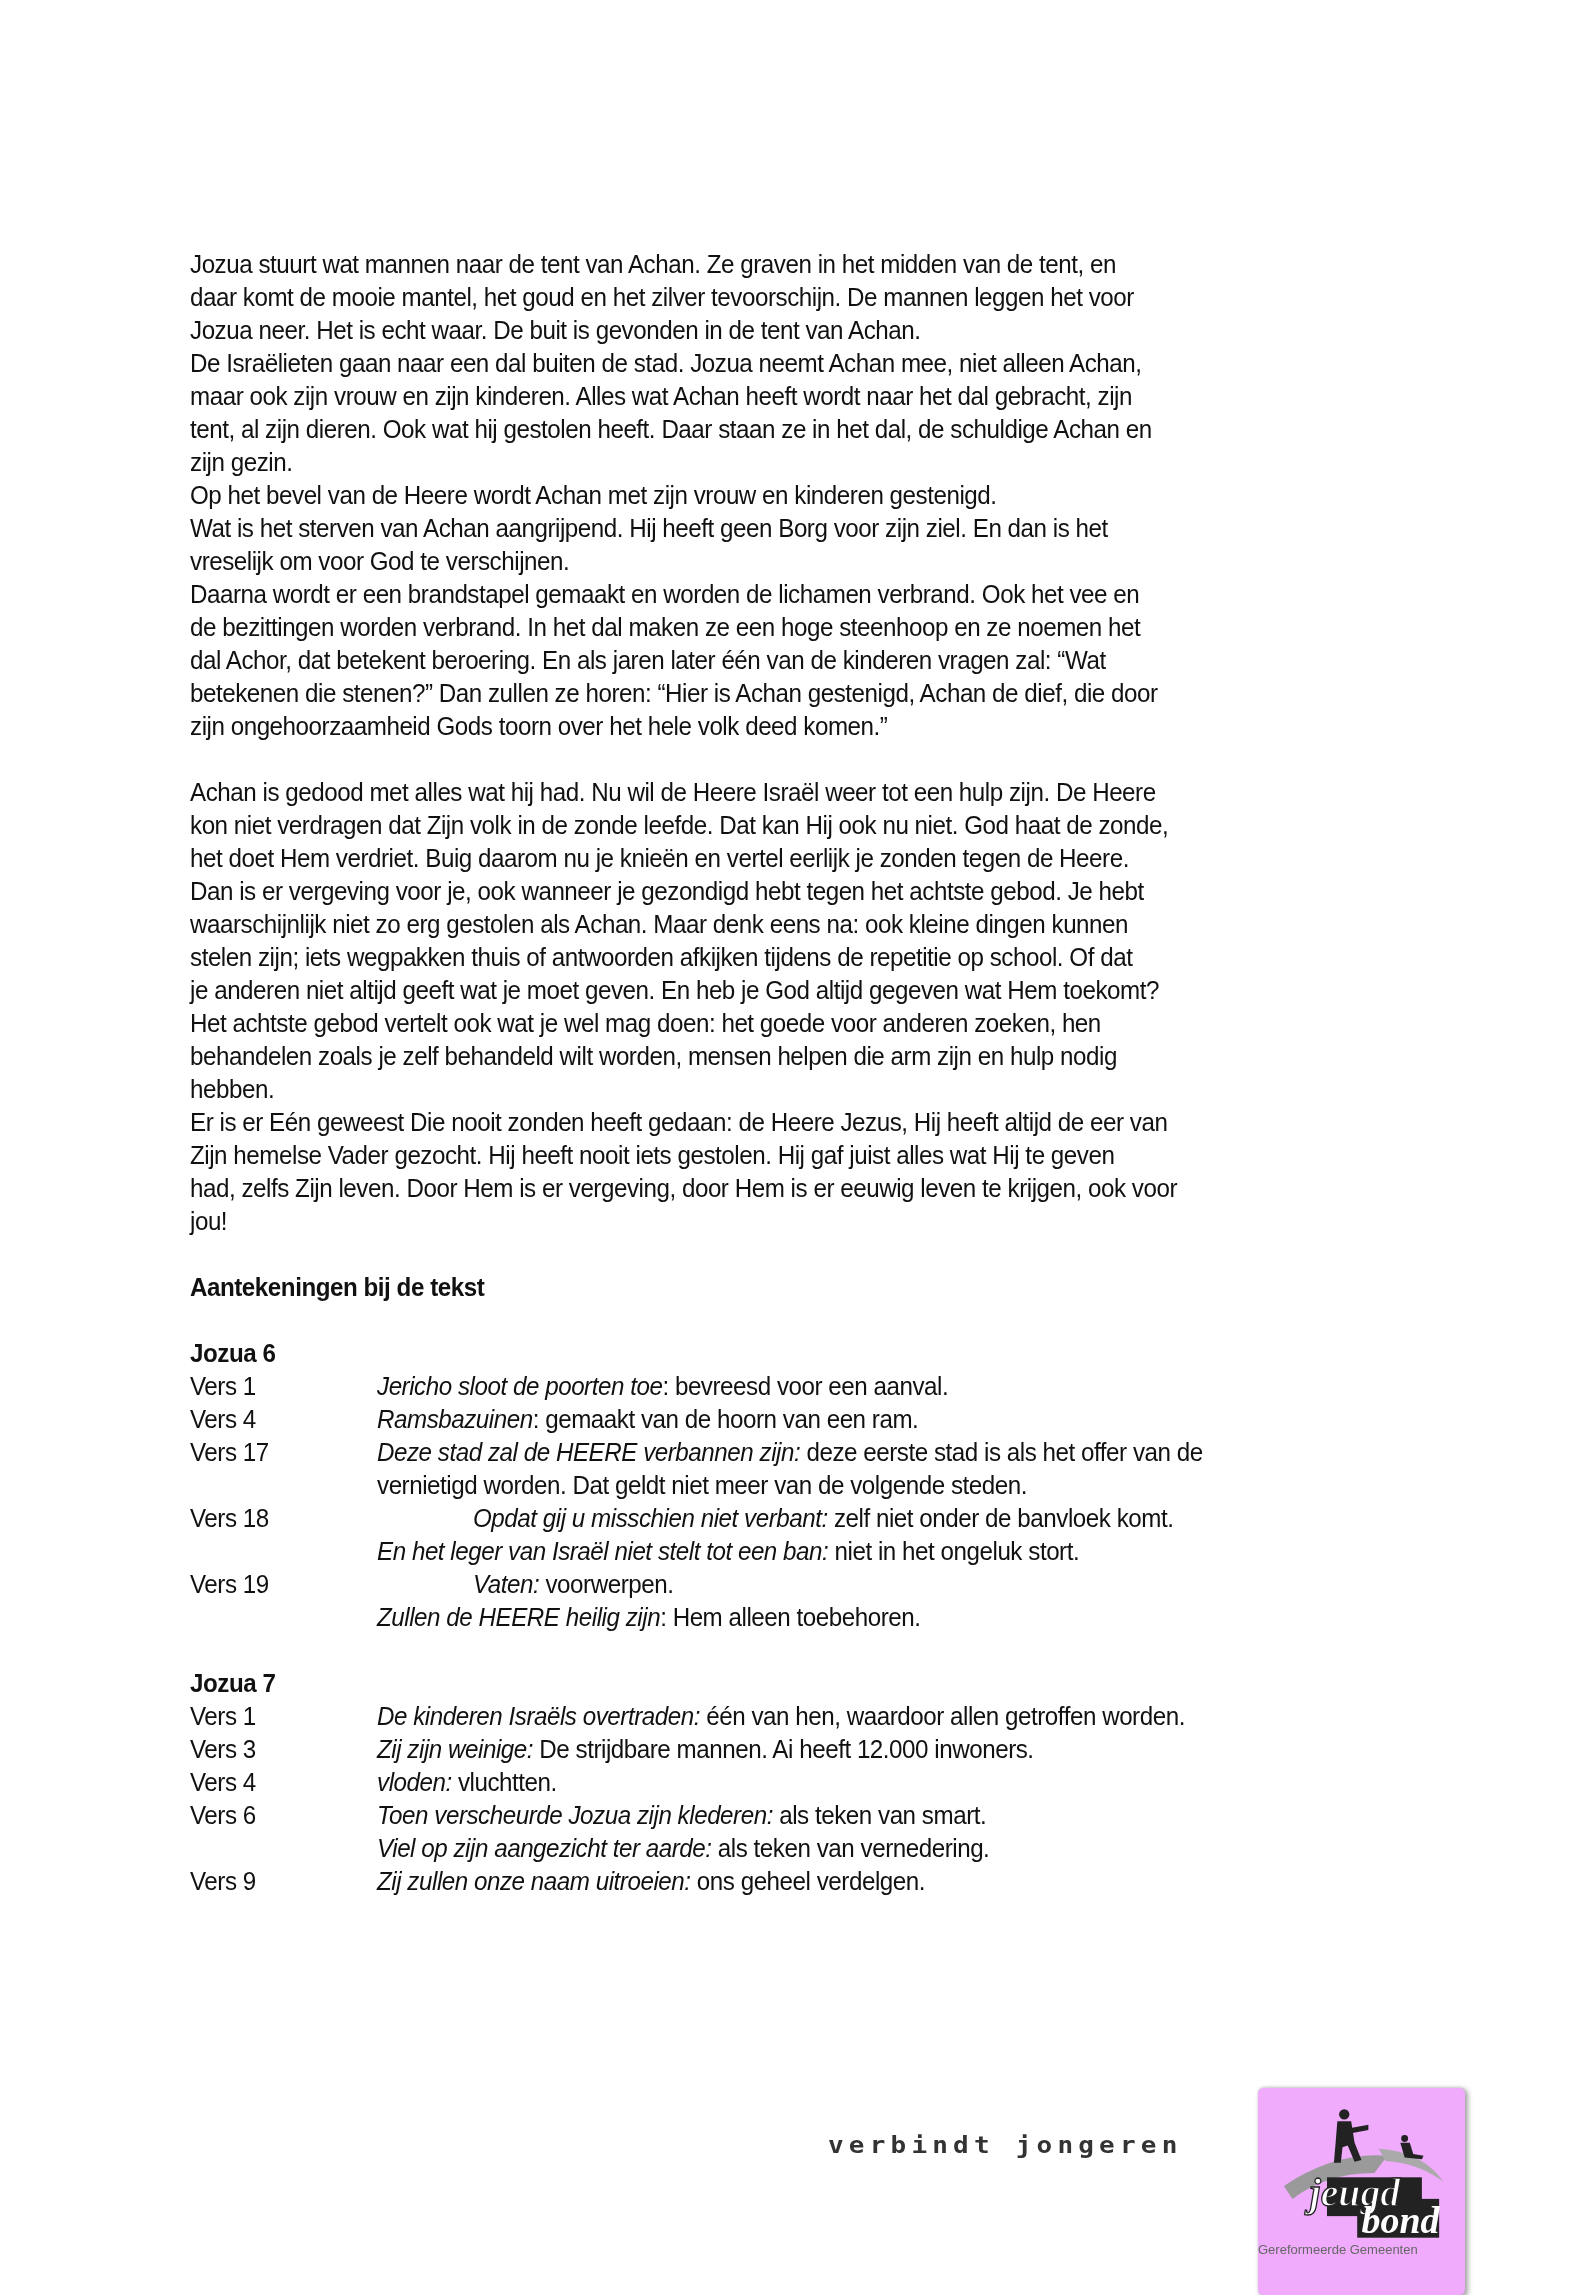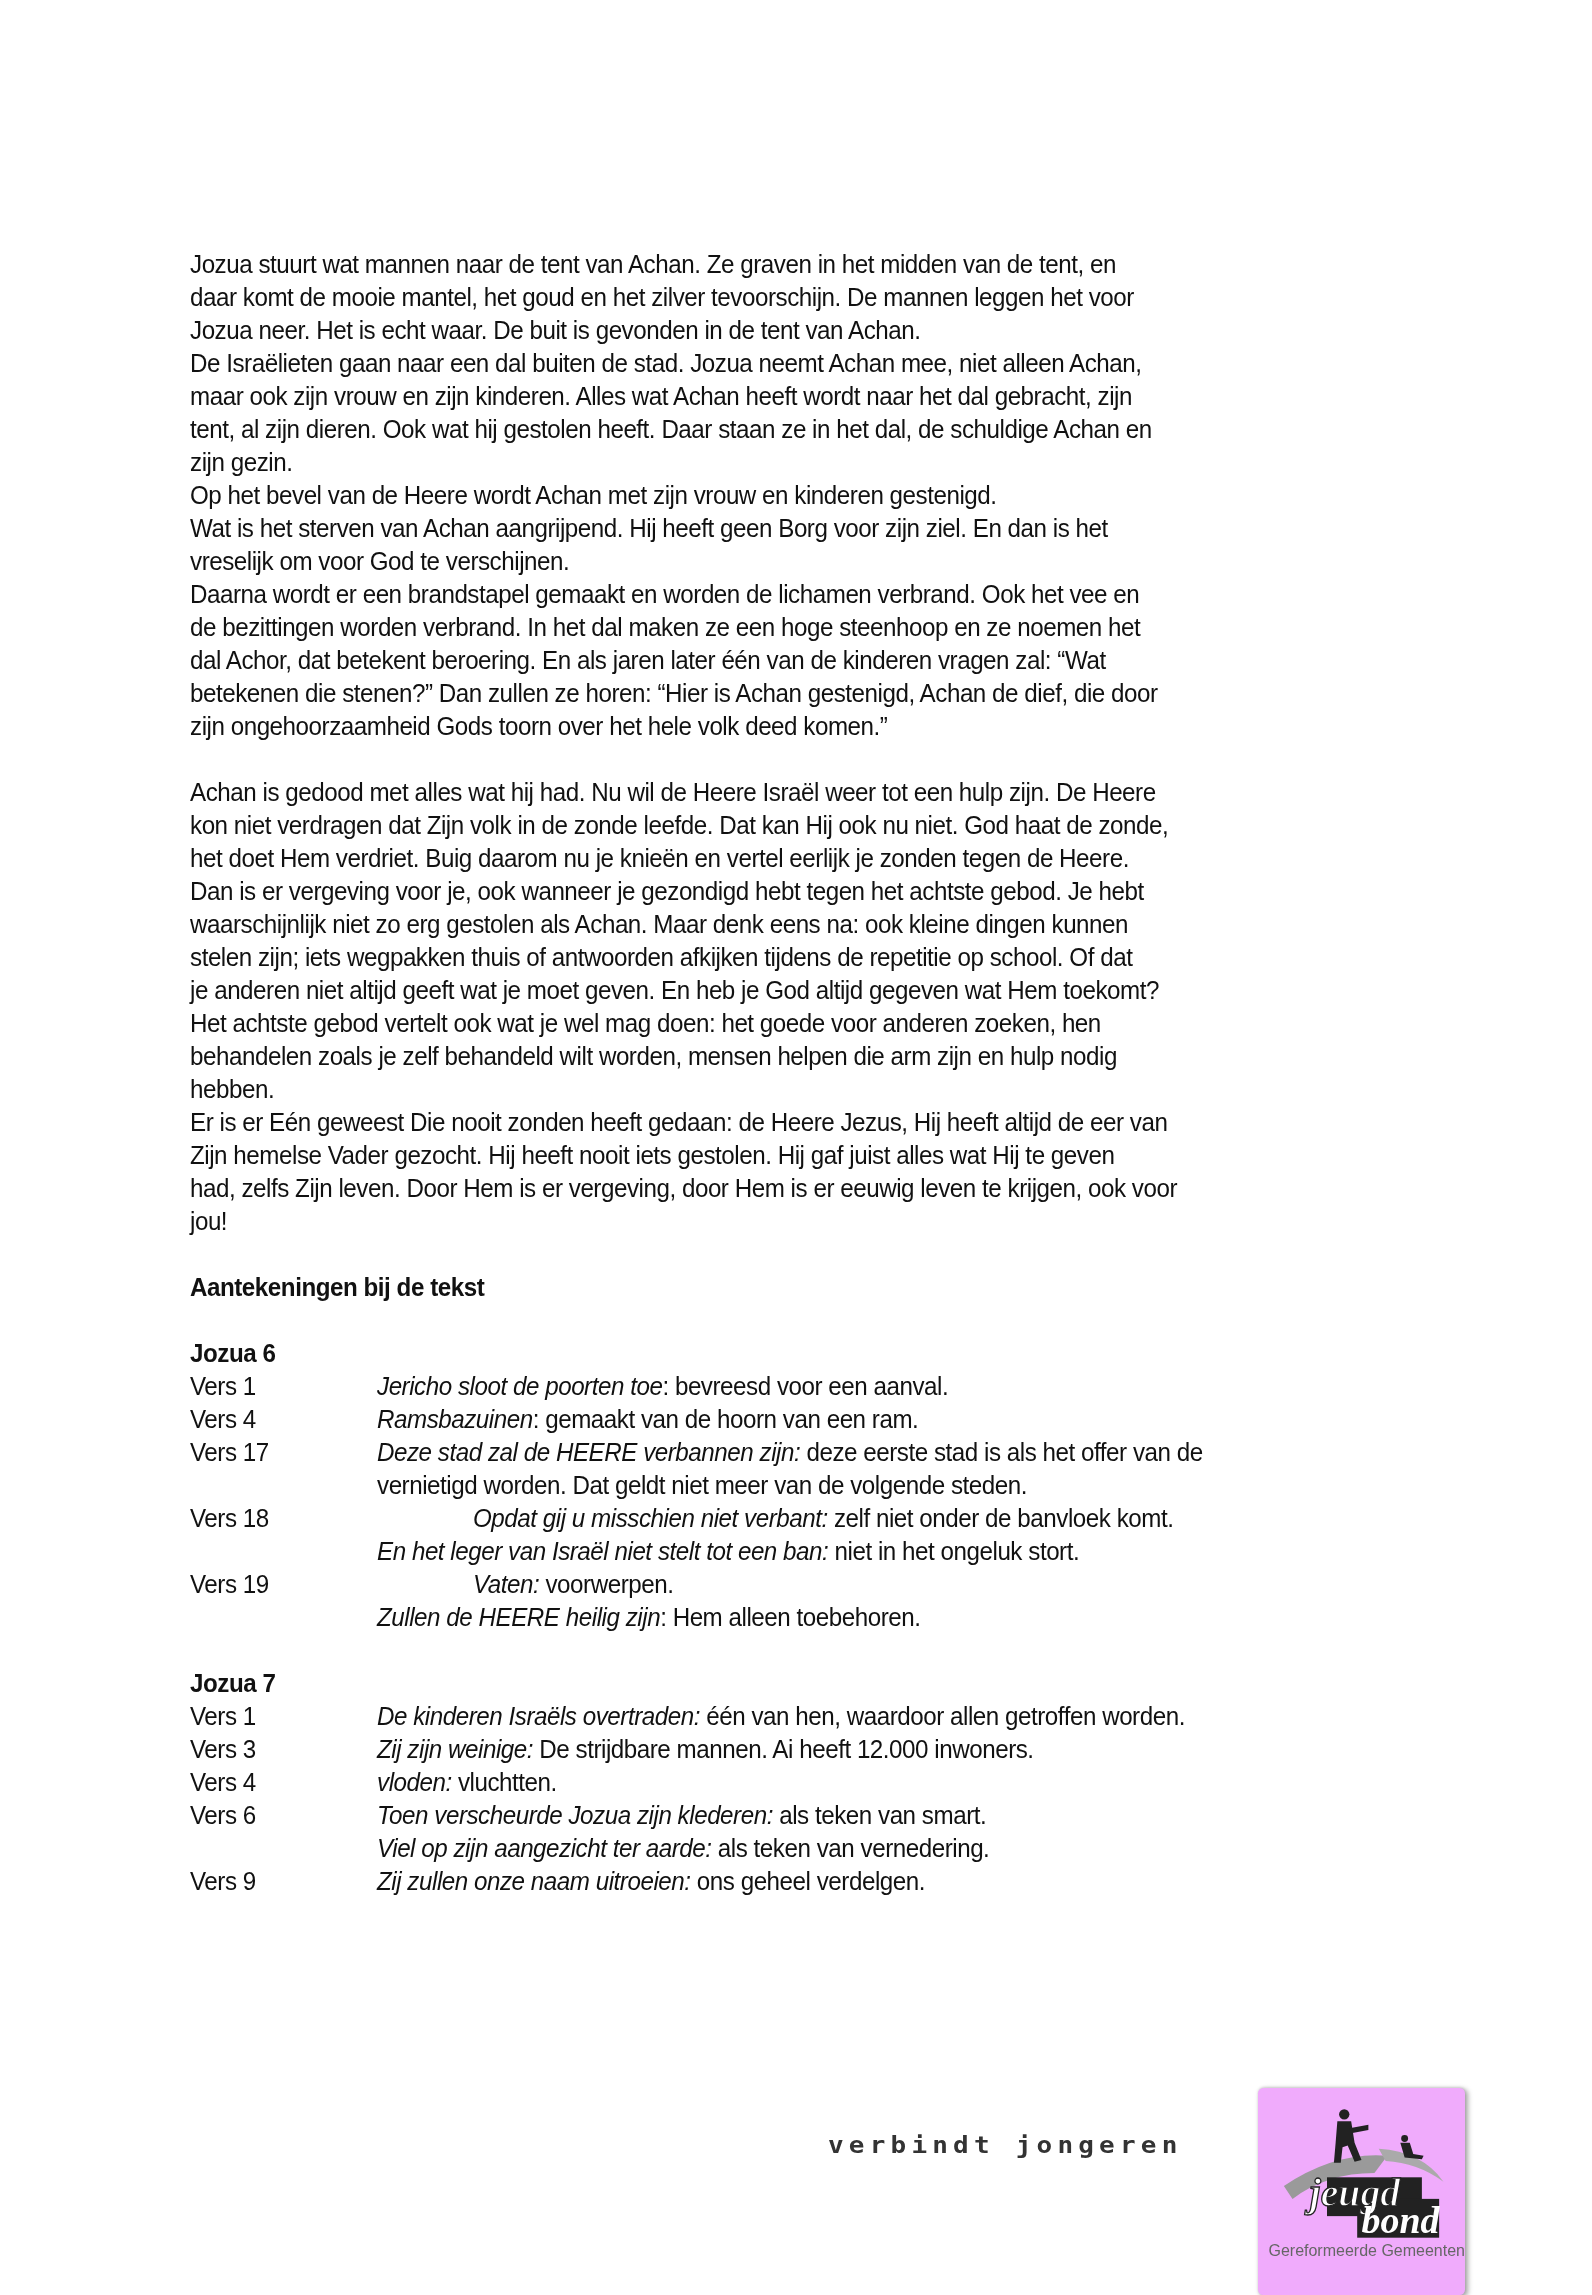--- a/index.html
+++ b/index.html
@@ -23,22 +23,22 @@
     font-family: "DejaVu Sans Mono", monospace; font-size: 26px; font-weight: bold;
     color: #333; letter-spacing: 5.2px; transform: scaleY(0.9);
   }
   .logo-box {
     position: absolute; left: 1258px; top: 2088px; width: 207px; height: 207px;
     background: #f0abfc; border-radius: 5.2px;
     box-shadow: 2.6px 1.7px 5.2px rgba(0,0,0,0.35), 0 -0.9px 2.6px rgba(0,0,0,0.1);
   }
   .logo-svg { position: absolute; left: 17.3px; top: 15.5px; }
   .logo-sub {
-    position: absolute; left: 0; width: 100%; top: 154px; text-align: right;
-    font-family: "Liberation Sans", sans-serif; font-size: 16px; color: #666;
+    position: absolute; left: 0; width: 100%; top: 154px; text-align: left;
+    font-family: "Liberation Sans", sans-serif; font-size: 13px; color: #666;
   }
 </style>
 </head>
 <body>
 
 <div class="page">
   <div id="para1">
       <div class="line">Jozua stuurt wat mannen naar de tent van Achan. Ze graven in het midden van de tent, en</div>
       <div class="line">daar komt de mooie mantel, het goud en het zilver tevoorschijn. De mannen leggen het voor</div>
       <div class="line">Jozua neer. Het is echt waar. De buit is gevonden in de tent van Achan.</div>

